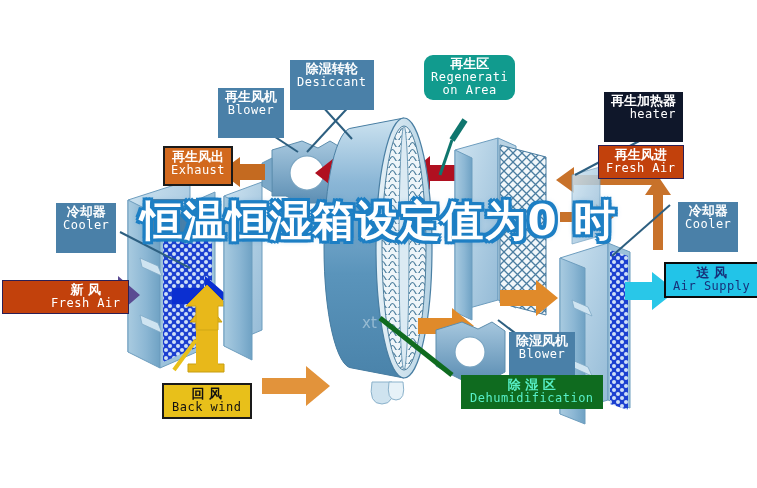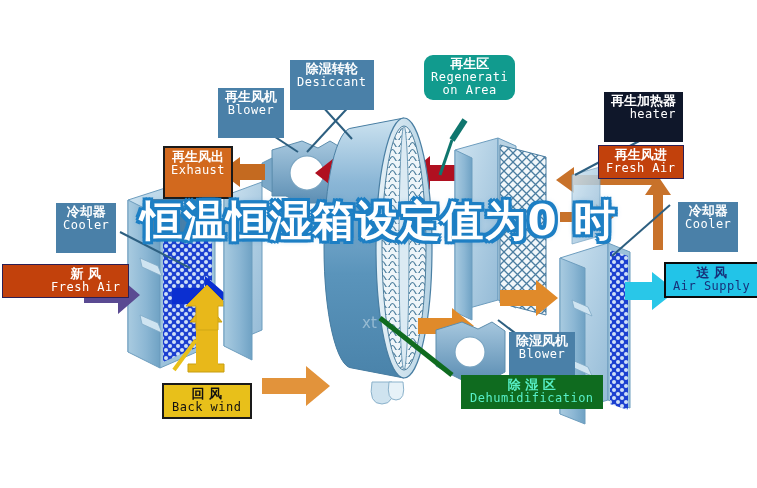--- a/index.html
+++ b/index.html
@@ -41,21 +41,21 @@
   .label-box .en {
     display: block;
     font-size: 12px;
     font-family: "DejaVu Sans Mono", monospace;
     letter-spacing: 0.5px;
   }
 
   
   .lbl-blue   { background:#4a80a8; color:#ffffff; padding:2px 7px 21px; }
   .lbl-teal   { background:#119b8e; color:#ffffff; padding:2px 7px 3px;border-radius:9px; }
-  .lbl-orange { background:#d2691e; color:#ffffff; padding:2px 6px 20px; border:2px solid #1a1a1a; }
+  .lbl-orange { background:#d2691e; color:#ffffff; padding:2px 6px 7px; border:2px solid #1a1a1a; }
   .lbl-purple { background:#c2410c; color:#ffffff; padding:2px 7px 3px; border:1px solid #2b1f55;}
   .lbl-yellow { background:#e8c01a; color:#111111; padding:2px 8px 3px; border:2px solid #1a1a1a; }
   .lbl-cyan   { background:#22c4e8; color:#17307a; padding:2px 7px 3px; border:2px solid #0a0a0a; }
   .lbl-green  { background:#0f6b1f; color:#58f0c8; padding:3px 9px 4px;margin-left:33px; }
 
   
   #headline {
     position: absolute;
     left: 0;
     top: 196px;
@@ -288,21 +288,21 @@
 
   <div class="label-box lbl-blue" style="left:56px; top:203px;">
     <span class="cn">冷却器</span>
     <span class="en">Cooler</span>
   </div>
 
   <div class="label-box lbl-blue" style="left:143px; top:199px; z-index:21;">
     <span class="cn">冷却器</span>
   </div>
 
-  <div class="label-box lbl-purple" style="left:2px; top:264px;padding-left:48px;">
+  <div class="label-box lbl-purple" style="left:2px; top:280px;padding-left:48px;">
     <span class="cn">新    风</span>
     <span class="en">Fresh Air</span>
   </div>
 
   <div class="label-box lbl-yellow" style="left:162px; top:383px;">
     <span class="cn">回    风</span>
     <span class="en">Back wind</span>
   </div>
 
   <div class="label-box lbl-cyan" style="left:664px; top:262px;">

